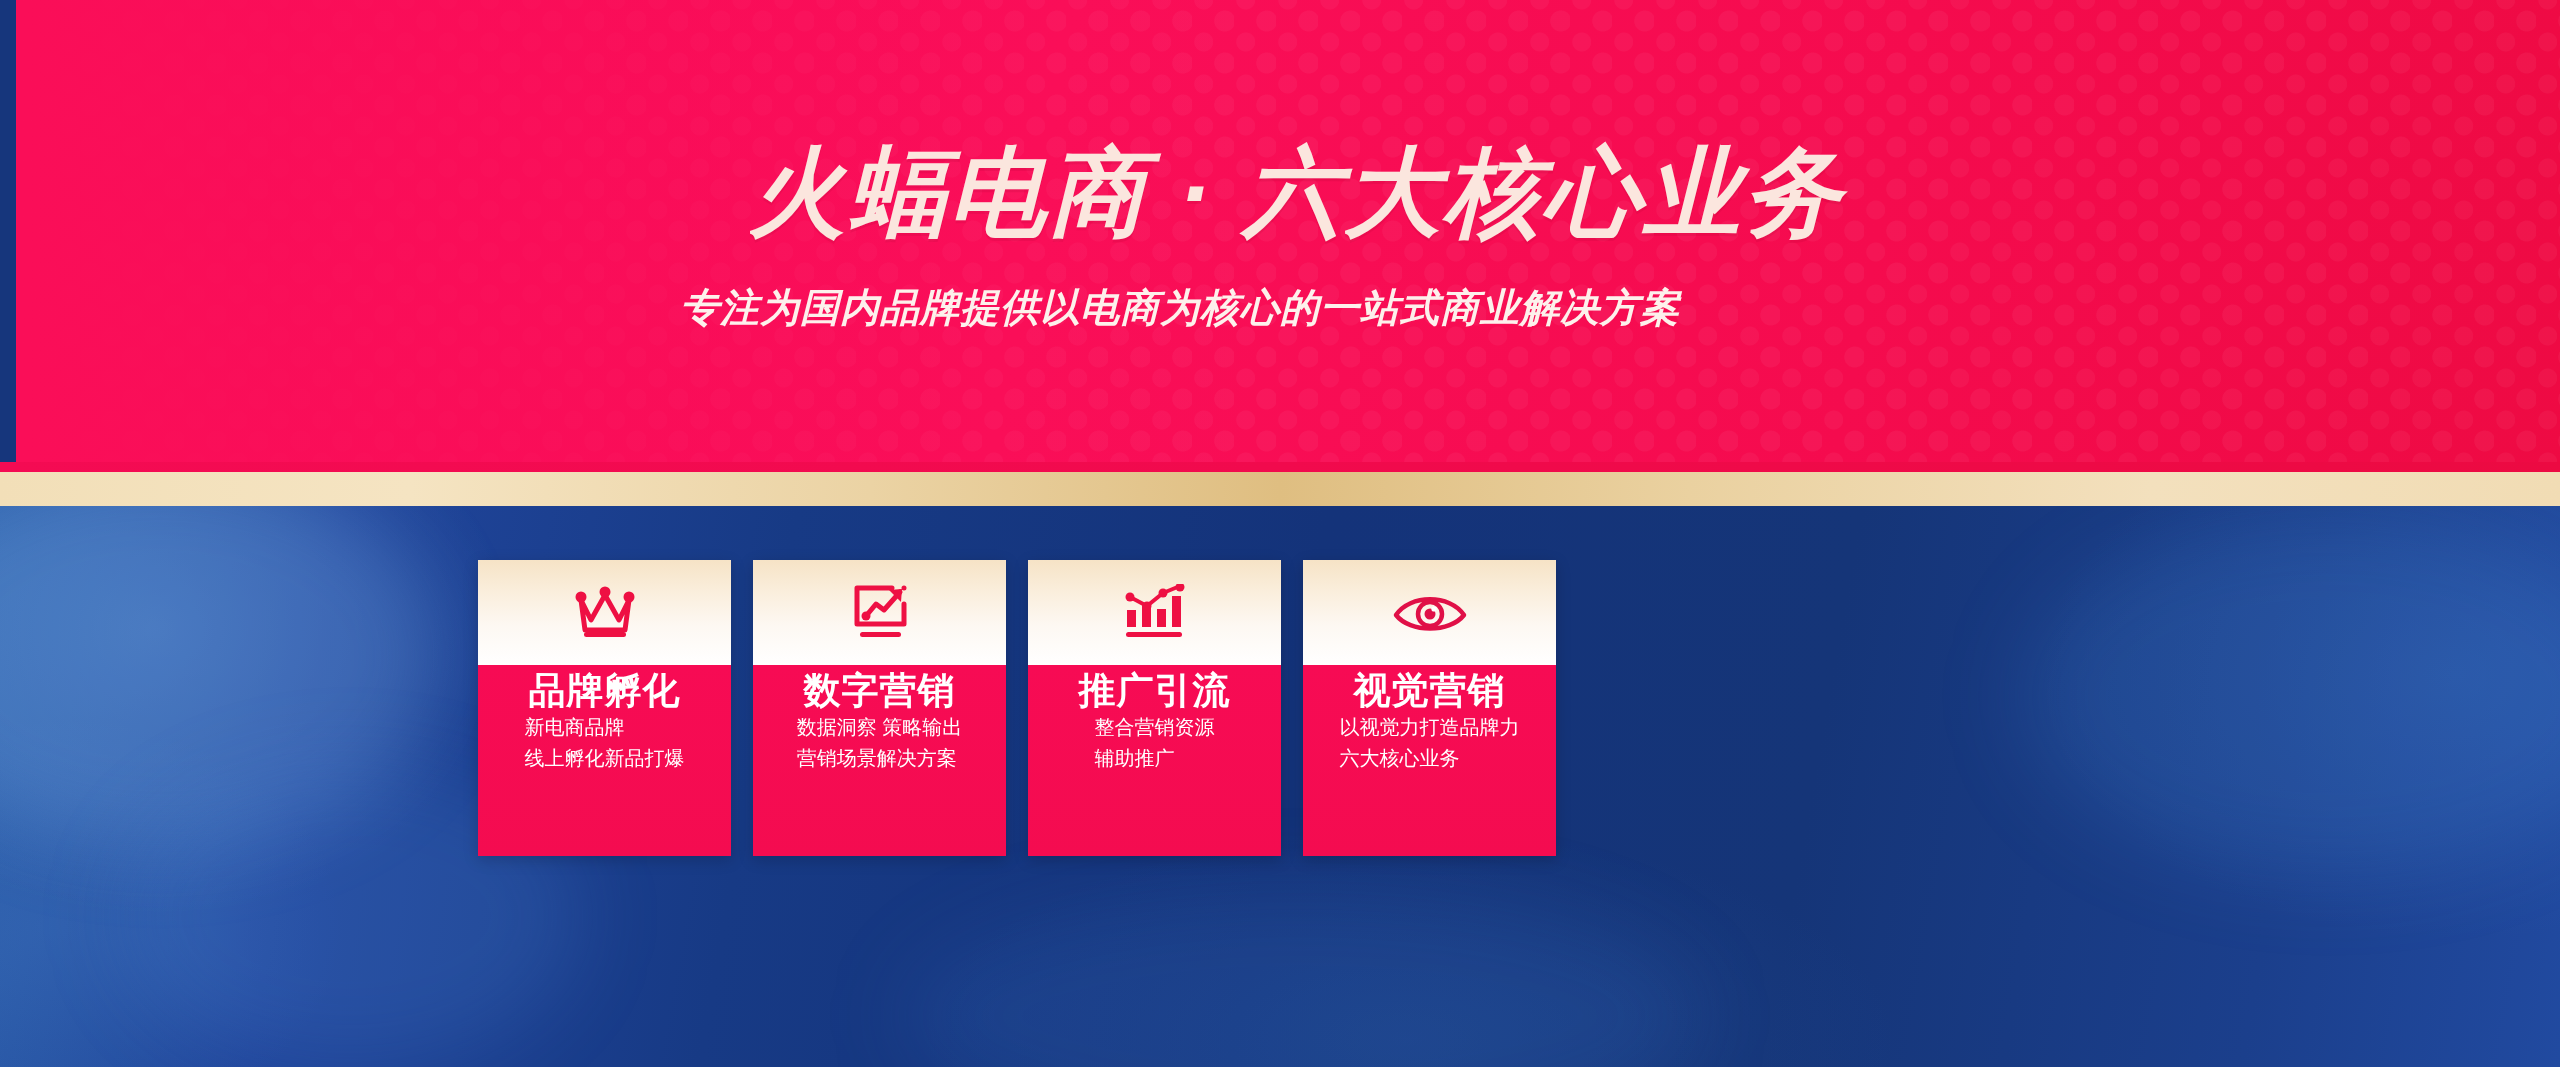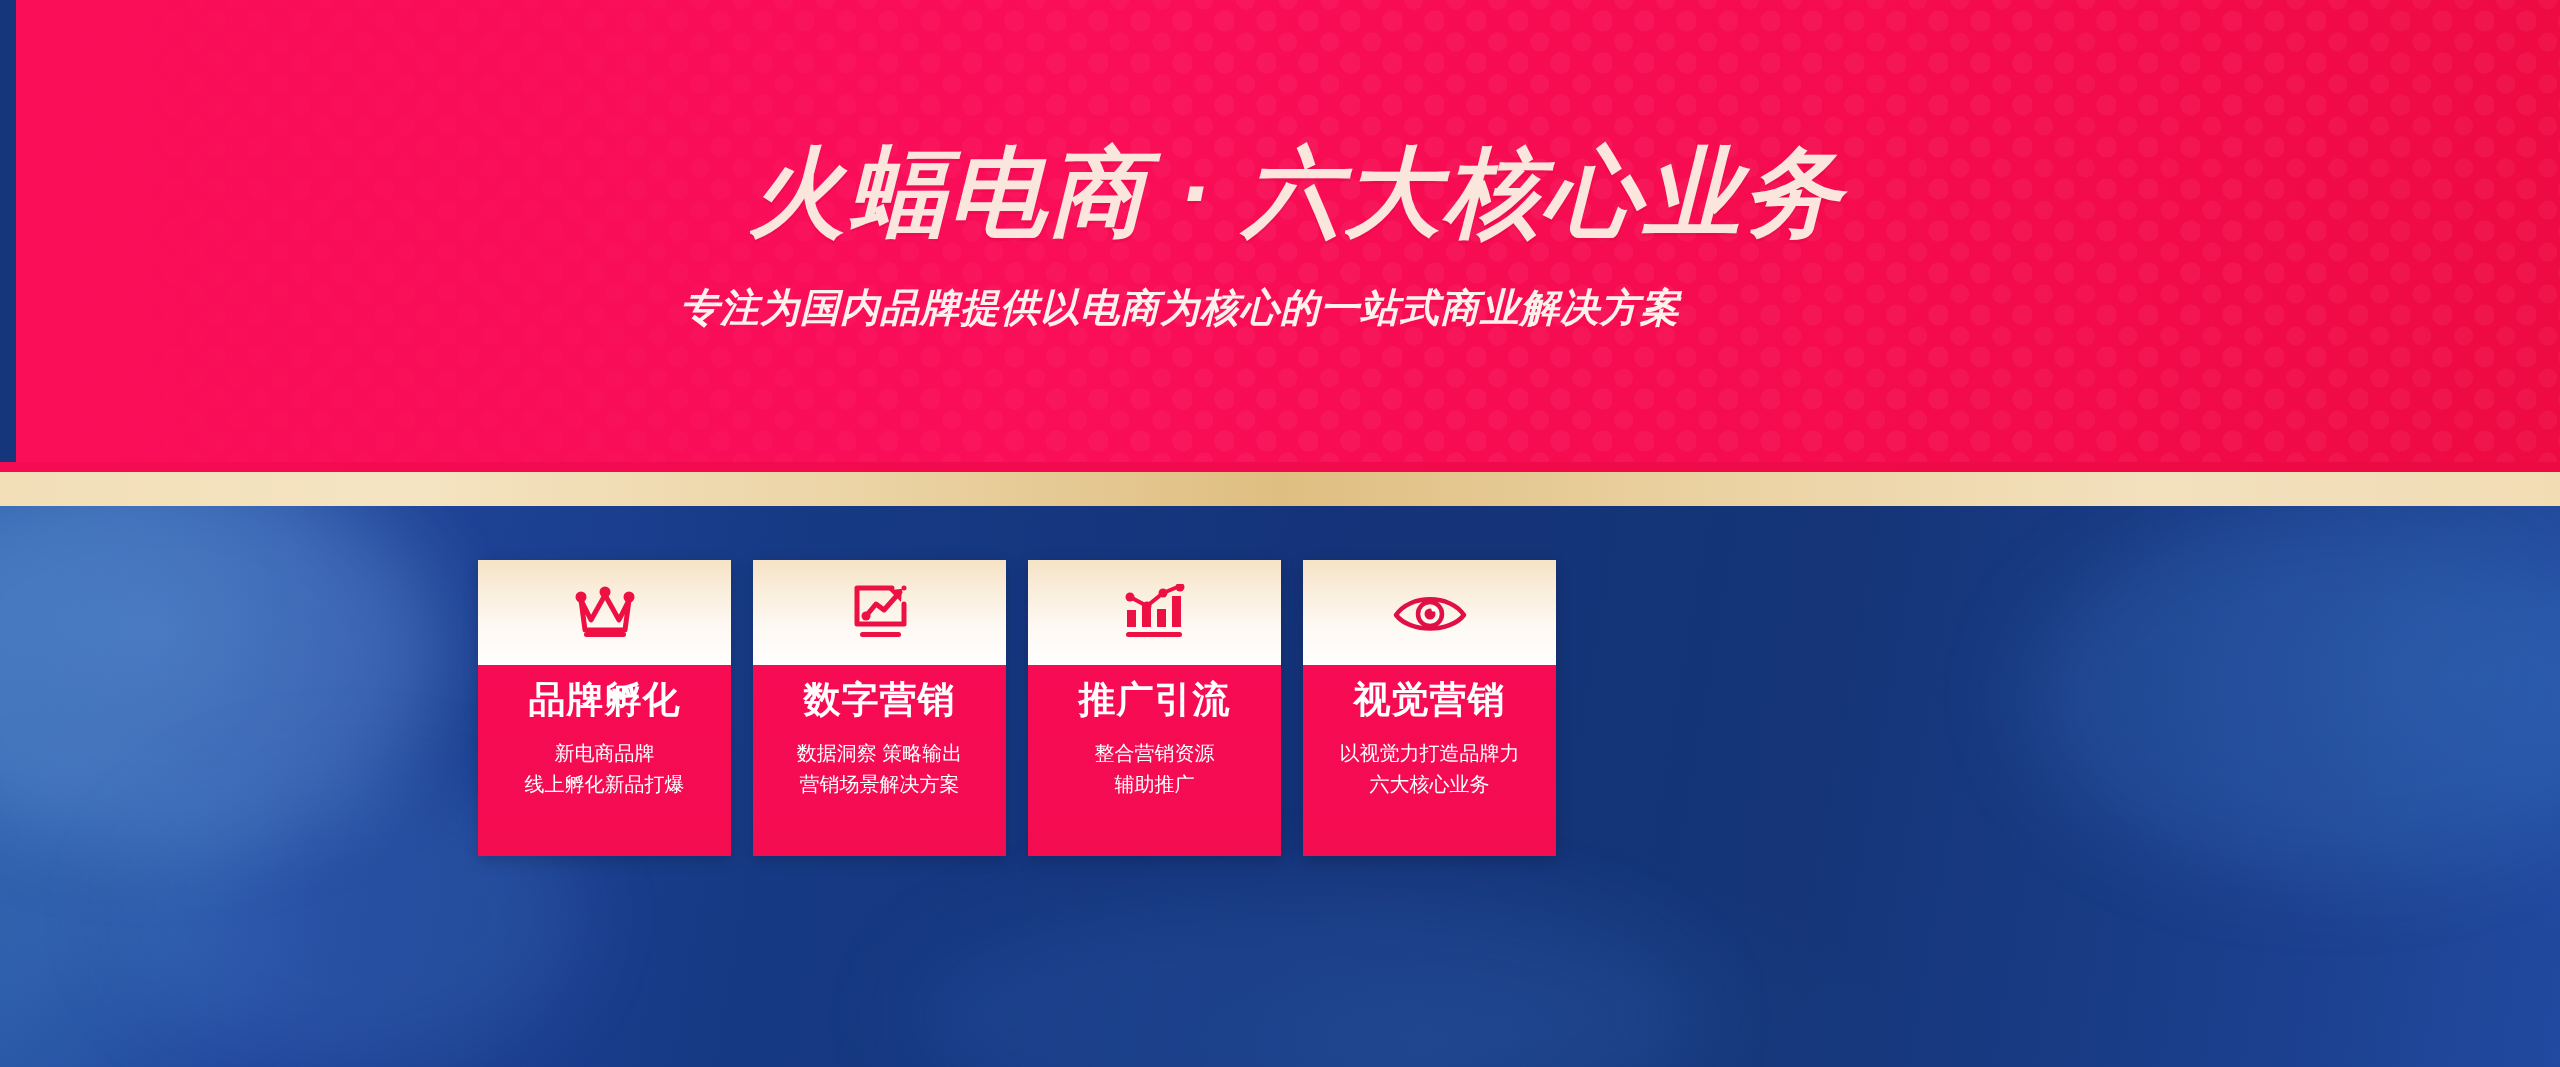--- a/index.html
+++ b/index.html
@@ -76,30 +76,30 @@
   }
   .card-top{
     height:105px; flex:none;
     background:linear-gradient(180deg,#F6E3C6 0%,#FAEEDC 30%,#FDF8F2 62%,#FFFFFF 100%);
     display:flex; align-items:center; justify-content:center;
   }
   .card-top svg{ display:block; }
   .card-body{
     flex:1; background:linear-gradient(180deg,#F70B54 0%,#F40C50 100%);
     display:flex; flex-direction:column; align-items:center;
-    padding-top:15px;
+    padding-top:6px;
   }
   .card-title{
     font-size:37px; font-weight:700; color:#FFFFFF;
     letter-spacing:1px; line-height:1.1; white-space:nowrap;
   }
   .card-title.narrow{ font-size:34px; letter-spacing:0; }
   .card-desc{
-    margin-top:17px; font-size:20px; font-weight:400; color:#FFFFFF;
-    line-height:1.55; text-align:center; white-space:nowrap;
+    font-size:20px; font-weight:400; color:#FFFFFF;
+    line-height:1.55; text-align:left; white-space:nowrap;
   }
 </style>
 </head>
 <body>
 
 <div class="stage">
 
   <div class="header">
     <div class="hdr-inner">
       <div class="main-title">火蝠电商 · 六大核心业务</div>

